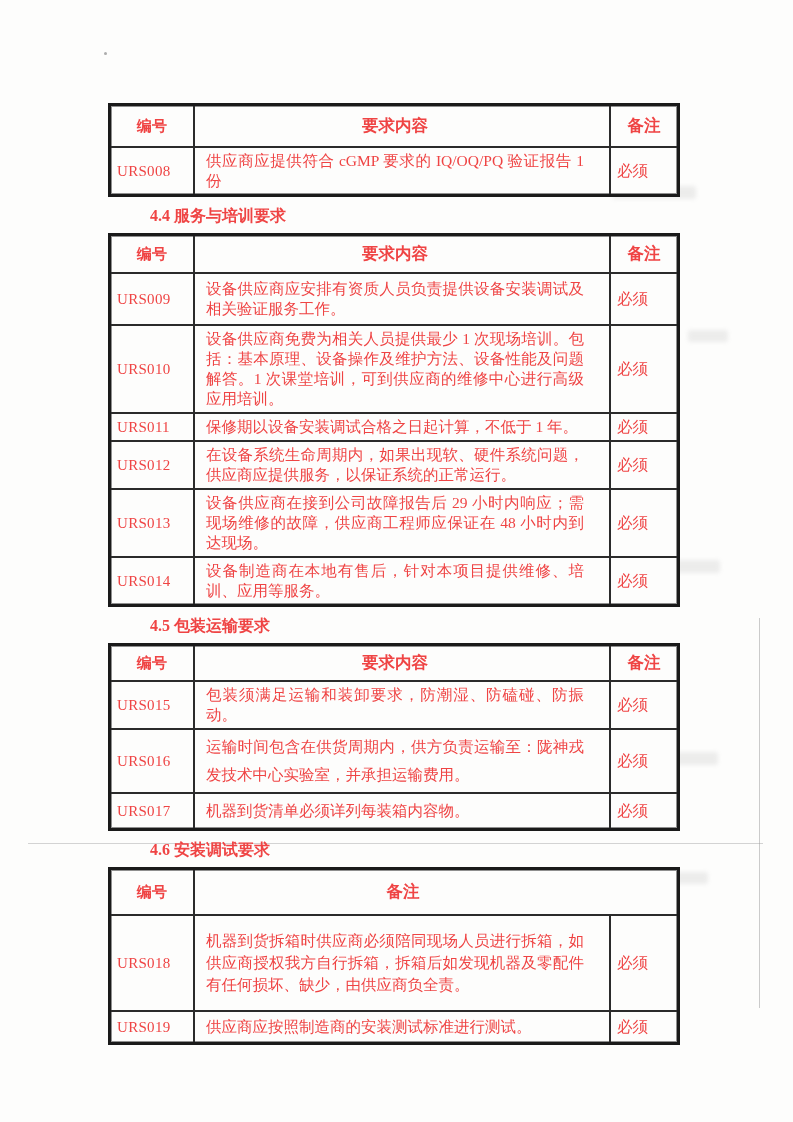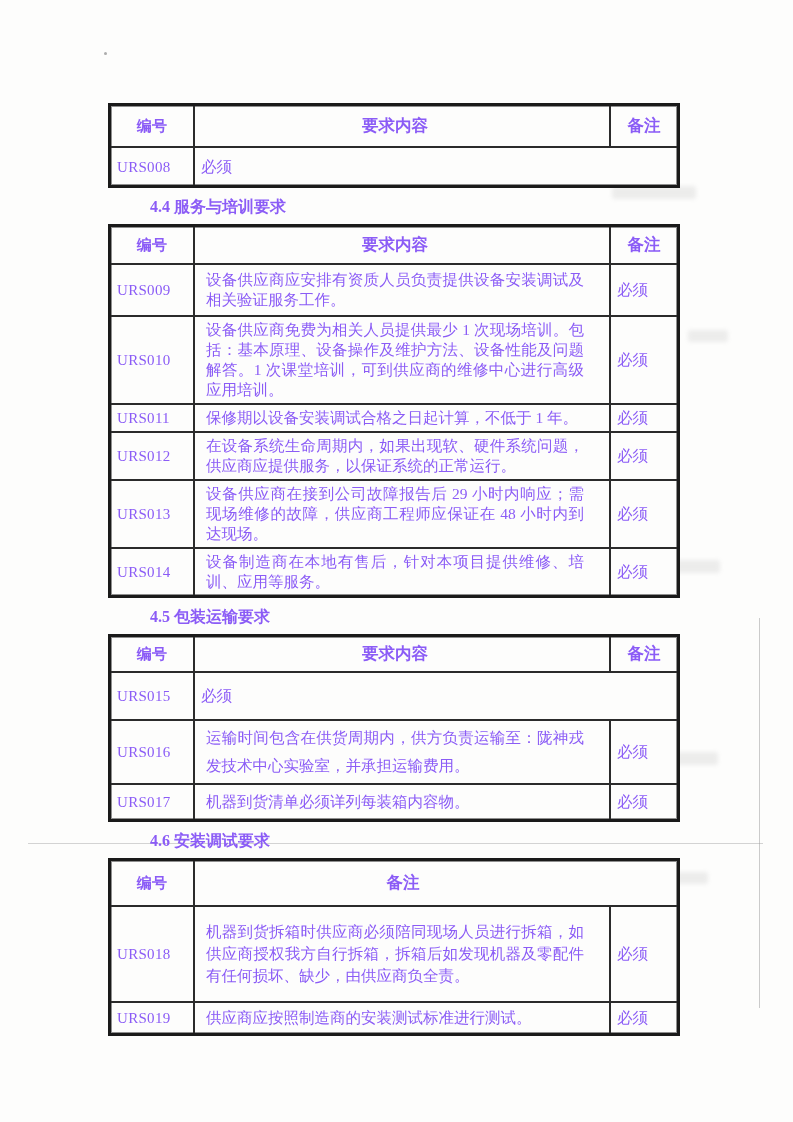--- a/index.html
+++ b/index.html
@@ -3,21 +3,21 @@
 <meta charset="utf-8">
 <style>
   html,body{margin:0;padding:0;}
   body{
     width:793px;height:1122px;
     background:#e9e9e9;
     font-family:"Liberation Serif","DejaVu Serif",serif;
   }
   .page{
     position:relative;width:793px;height:1122px;overflow:hidden;
-    background:#fdfdfc;color:#8b5cf6;
+    background:#fdfdfc;color:#ef4444;
   }
   .flow{position:absolute;left:108px;top:103px;width:572px;}
 
   
   .tbl{
     border:3px solid #1a1a1a;
     box-shadow:inset 0 0 0 1px #8f8f8f;
     background:#fdfdfc;
   }
   .tr{display:grid;grid-template-columns:84px 1fr 66px;}
@@ -87,20 +87,23 @@
             <span>要求内容</span>
           </div>
         <div class="td c3">
             <span>备注</span>
           </div>
       </div>
       <div class="tr rh37">
         <div class="td c1">
             <span>URS008</span>
           </div>
+        <div class="td c2">
+            <span>供应商应提供符合 cGMP 要求的 IQ/OQ/PQ 验证报告 1 份</span>
+          </div>
         <div class="td c3">
             <span>必须</span>
           </div>
       </div>
     </div>
 
     <h2 class="heading">4.4 服务与培训要求</h2>
     <div class="tbl">
       <div class="tr head rh36">
         <div class="td c1">
@@ -190,20 +193,23 @@
         <div class="td c2">
             <span>要求内容</span>
           </div>
         <div class="td c3">
             <span>备注</span>
           </div>
       </div>
       <div class="tr rh46">
         <div class="td c1">
             <span>URS015</span>
+          </div>
+        <div class="td c2">
+            <span>包装须满足运输和装卸要求，防潮湿、防磕碰、防振动。</span>
           </div>
         <div class="td c3">
             <span>必须</span>
           </div>
       </div>
       <div class="tr rh60 loose">
         <div class="td c1">
             <span>URS016</span>
           </div>
         <div class="td c2">

